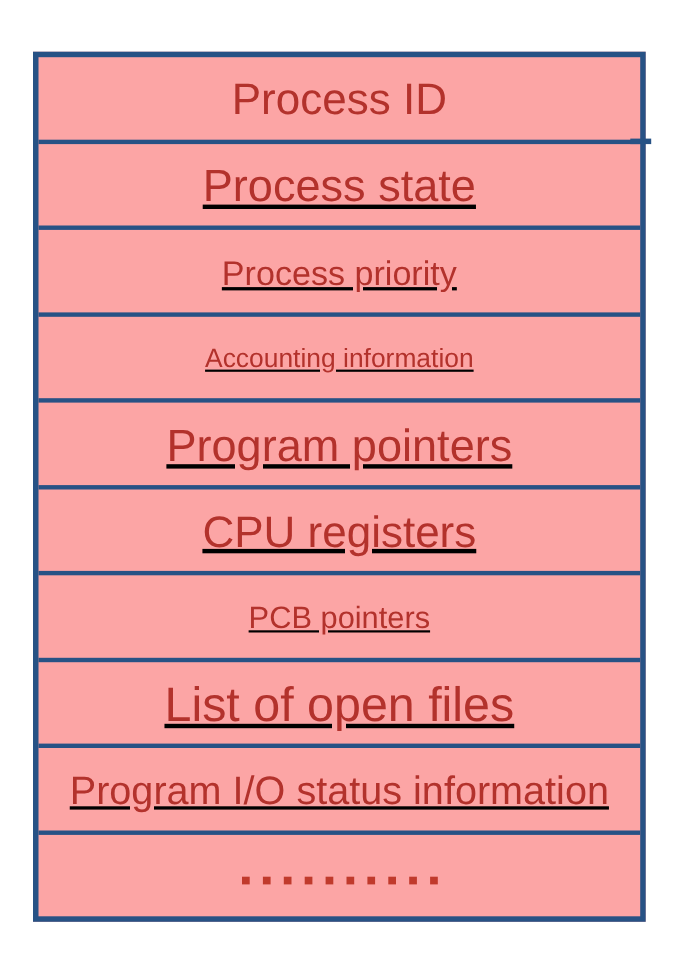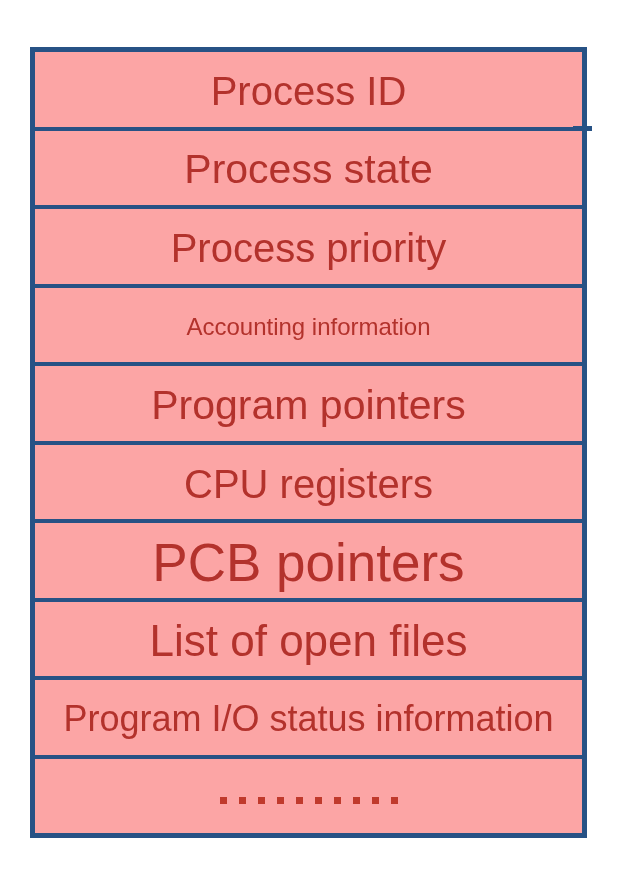--- a/index.html
+++ b/index.html
@@ -30,35 +30,36 @@
   }
   .row {
     flex: 1 1 0;
     display: flex;
     align-items: center;
     justify-content: center;
     min-height: 0;
   }
   .row + .row {
     border-top: 4px solid var(--border-blue, #275285);
+    text-decoration: underline;
   }
   .row-label {
     color: var(--label-red, #B3322C);
     white-space: nowrap;
     line-height: 1;
     padding-top: 4px;
   }
   
   .fs-0 { font-size: 40px; }
   .fs-1 { font-size: 41px; }
-  .fs-2 { font-size: 40px; }
+  .fs-2 { font-size: 31px; }
   .fs-3 { font-size: 24px; }
   .fs-4 { font-size: 41px; }
   .fs-5 { font-size: 40px; }
-  .fs-6 { font-size: 53px; }
+  .fs-6 { font-size: 28px; }
   .fs-7 { font-size: 44px; text-align: right; }
   .fs-8 { font-size: 36px; }
   .row-dots {
     gap: 12px;
   }
   .dot {
     width: 7px;
     height: 7px;
     background: var(--dots-red, #C03A2C);
     margin-top: 9px;

